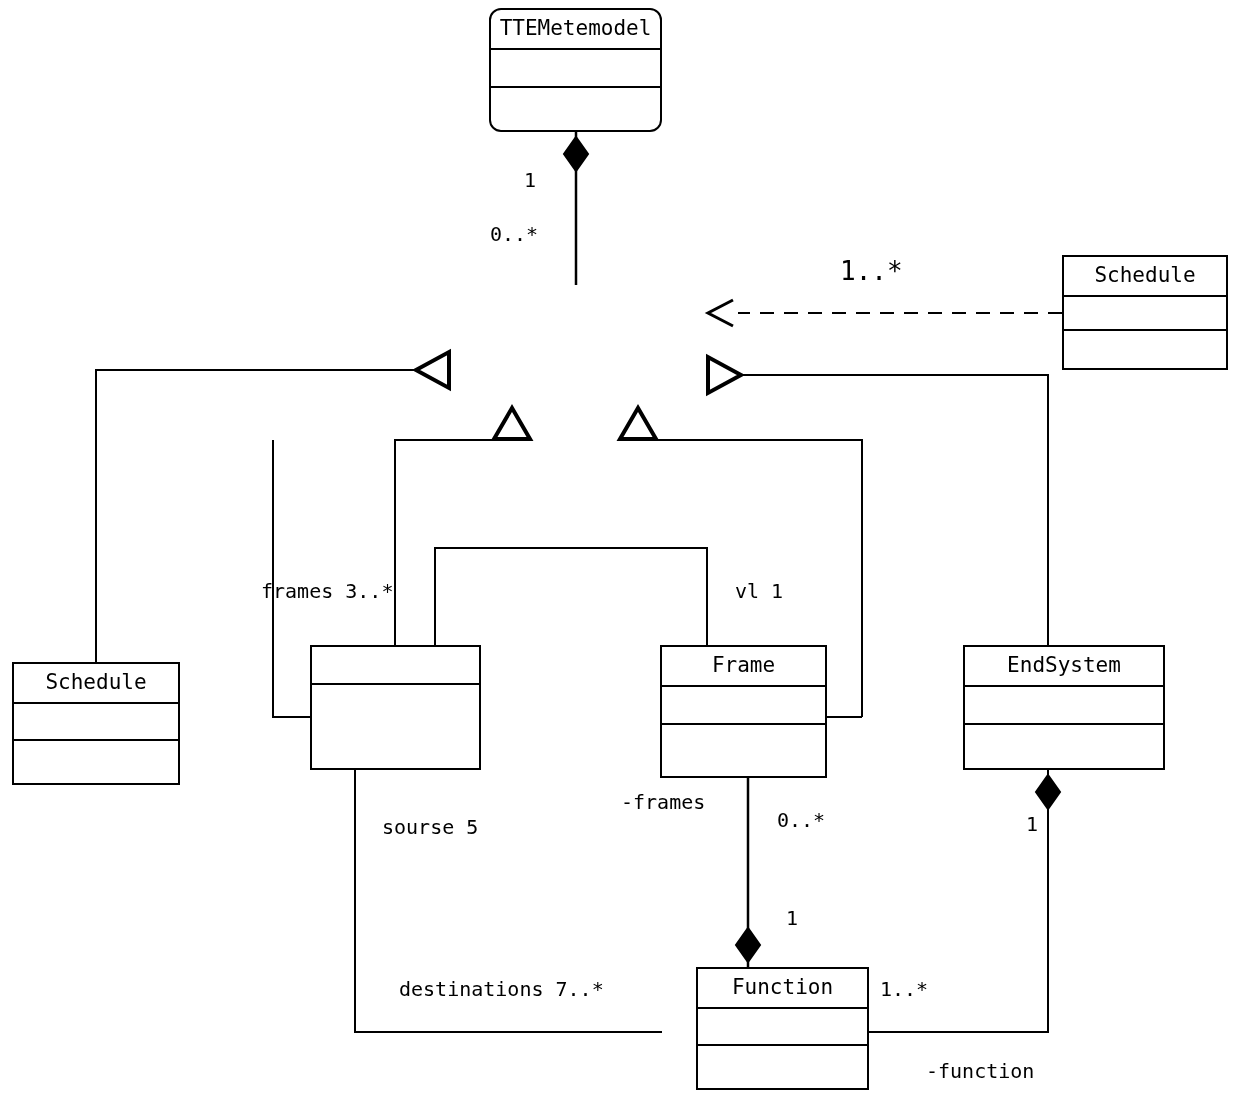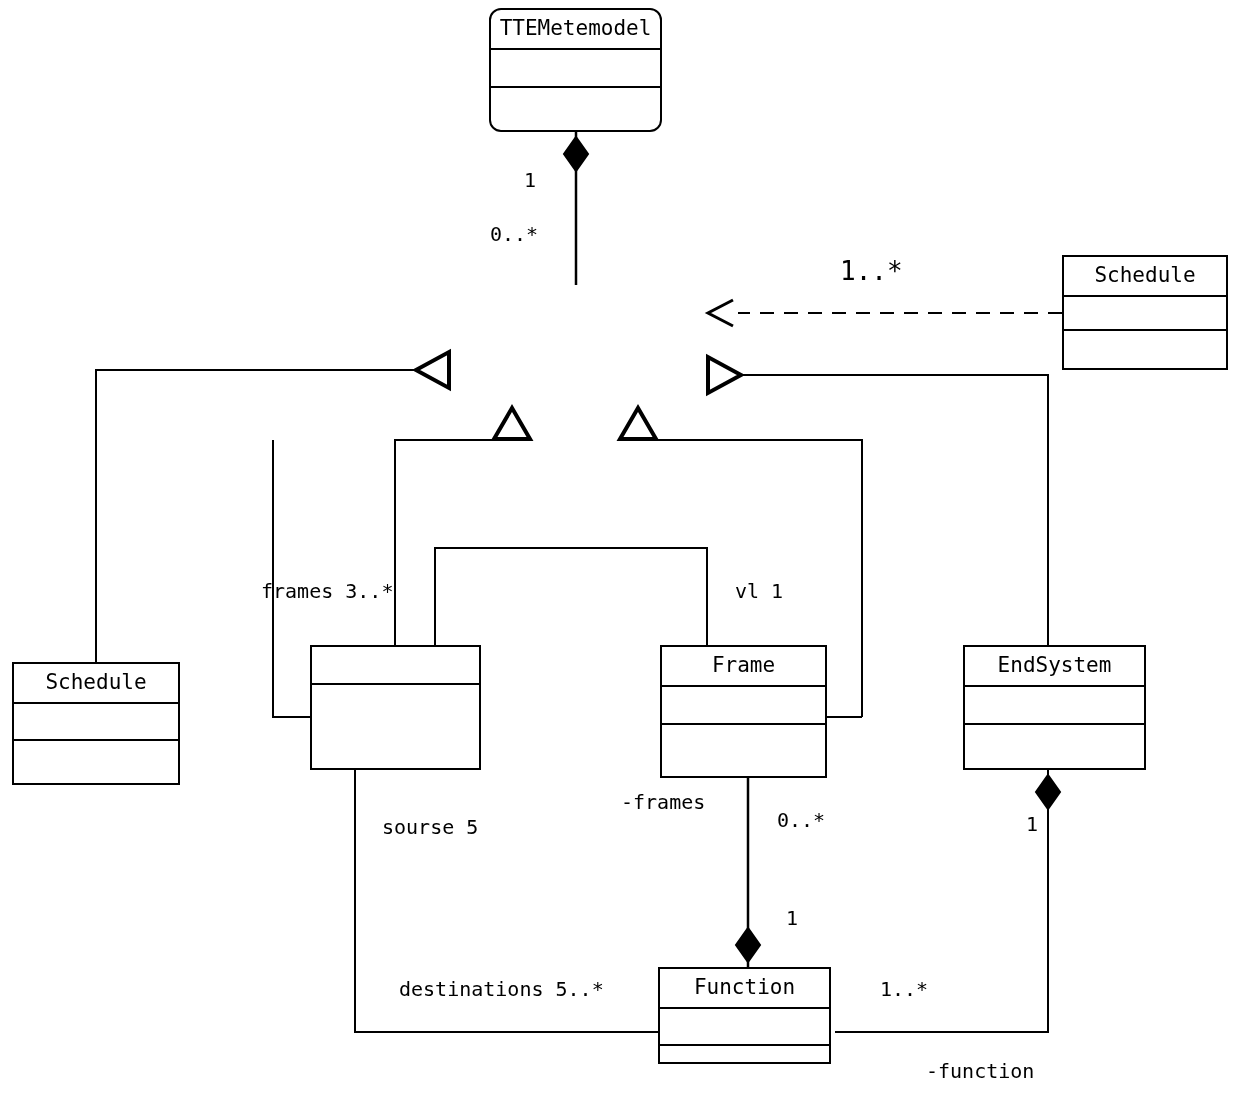--- a/index.html
+++ b/index.html
@@ -143,39 +143,39 @@
     <div class="uml-attrs"></div>
     <div class="uml-ops"></div>
   </div>
 
   <div class="uml-class" style="left:660px; top:645px; width:167px; height:133px;">
     <div class="uml-name">Frame</div>
     <div class="uml-attrs"></div>
     <div class="uml-ops"></div>
   </div>
 
-  <div class="uml-class" style="left:963px; top:645px; width:183px; height:125px;">
+  <div class="uml-class" style="left:963px; top:645px; width:202px; height:125px;">
     <div class="uml-name">EndSystem</div>
     <div class="uml-attrs"></div>
     <div class="uml-ops"></div>
   </div>
 
-  <div class="uml-class" style="left:658px; top:967px; width:173px; height:97px;">
+  <div class="uml-class" style="left:696px; top:967px; width:173px; height:123px;">
     <div class="uml-name">Function</div>
     <div class="uml-attrs" style="height:35px;"></div>
     <div class="uml-ops" style="height:35px;"></div>
   </div>
 
   <div class="edge-label" style="left:524px; top:170px;">1</div>
   <div class="edge-label" style="left:490px; top:224px;">0..*</div>
   <div class="edge-label big" style="left:840px; top:258px;">1..*</div>
   <div class="edge-label" style="left:261px; top:581px;">frames 3..*</div>
   <div class="edge-label" style="left:735px; top:581px;">vl 1</div>
   <div class="edge-label" style="left:382px; top:817px;">sourse 5</div>
   <div class="edge-label" style="left:621px; top:792px;">-frames</div>
   <div class="edge-label" style="left:777px; top:810px;">0..*</div>
   <div class="edge-label" style="left:1026px; top:814px;">1</div>
   <div class="edge-label" style="left:786px; top:908px;">1</div>
-  <div class="edge-label" style="left:399px; top:979px;">destinations 5..*</div>
+  <div class="edge-label" style="left:399px; top:979px;">destinations 7..*</div>
   <div class="edge-label" style="left:880px; top:979px;">1..*</div>
   <div class="edge-label" style="left:878px; top:1061px;margin-left:48px;">-function</div>
 
 </div>
 
 </body></html>

